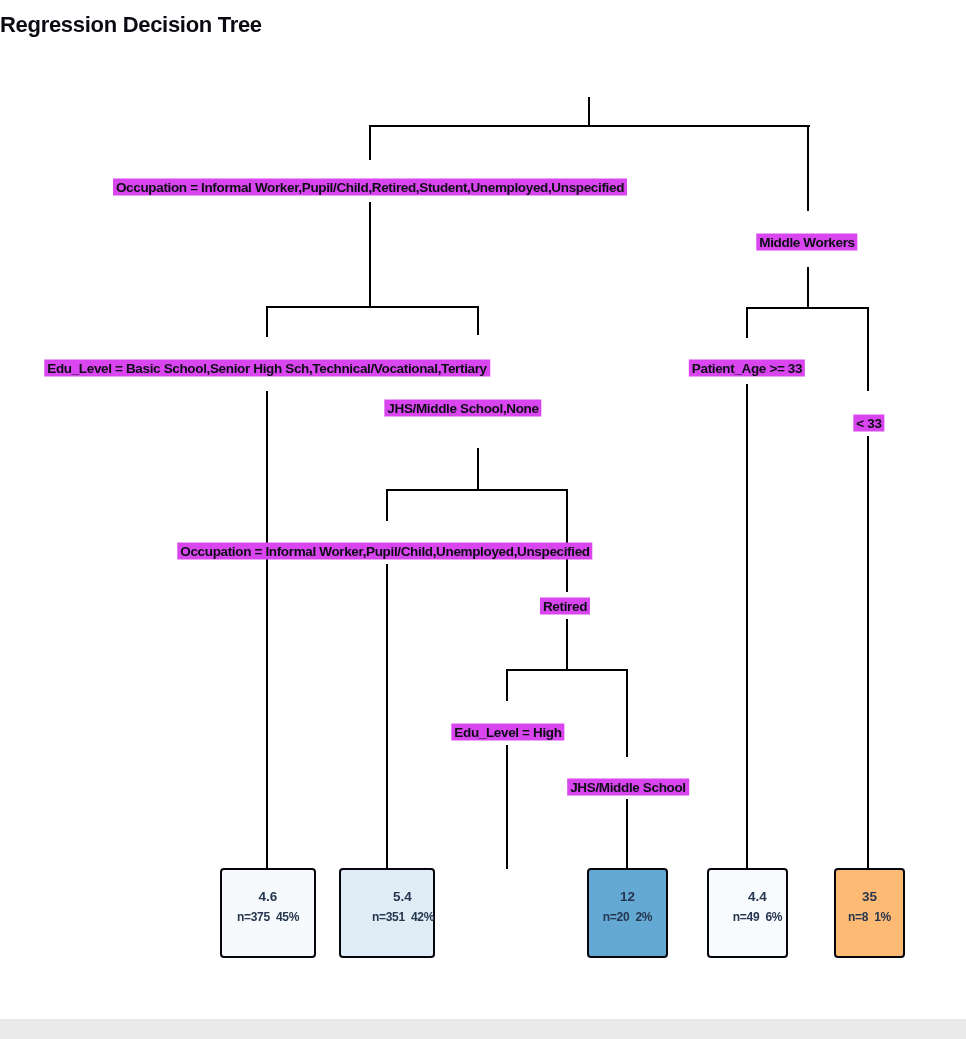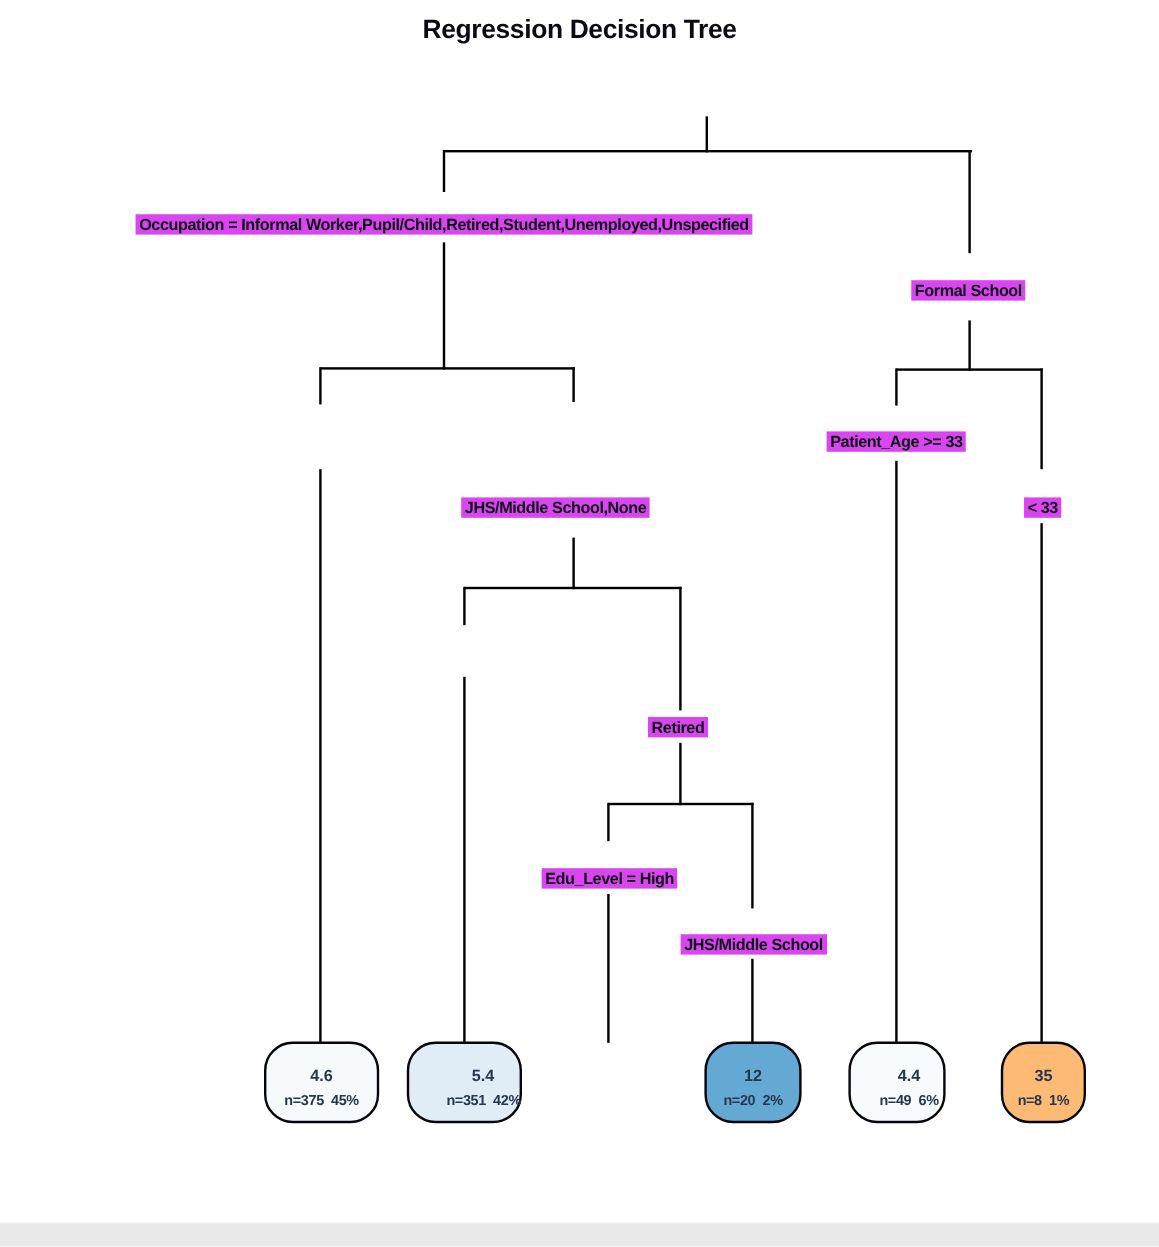--- a/index.html
+++ b/index.html
@@ -12,42 +12,42 @@
   html,body{margin:0;padding:0;background:#ffffff;}
   .canvas{
     position:relative;
     width:966px;height:1039px;
     background:#ffffff;
     font-family:"Liberation Sans", sans-serif;
     overflow:hidden;
   }
   .title{
     position:absolute;left:0;top:12px;width:966px;
-    text-align:center;
+    text-align:left;
     font-size:22px;font-weight:700;letter-spacing:-0.3px;
     color:#0a0a12;
   }
   .line{position:absolute;background:var(--line-color);}
   .v{width:2px;}
   .h{height:2px;}
   .lbl{
     position:absolute;
     transform:translate(-50%,-50%);
     font-size:13.5px;font-weight:700;letter-spacing:-0.35px;
     color:var(--label-color);
     white-space:nowrap;
     background:#d946ef;
     padding:1px 3px;
     line-height:15px;
   }
   .leaf{
     position:absolute;
-    top:868px;height:68px;
+    top:868px;height:90px;
     border:2px solid var(--leaf-border);
-    border-radius:24px;
+    border-radius:4px;
     box-sizing:border-box;
     text-align:center;
     padding-top:17px;
     color:var(--leaf-text);
   }
   .leaf-val{font-size:13.5px;font-weight:700;line-height:20px;}
   .leaf-stats{font-size:12px;font-weight:700;line-height:20px;white-space:pre;letter-spacing:-0.3px;}
   .band{position:absolute;left:0;top:1019px;width:966px;height:20px;background:var(--band-color);}
 </style>
 </head>
@@ -85,24 +85,26 @@
   <div class="line v" style="left:566px;top:489px;height:103px"></div>
   <div class="line v" style="left:566px;top:619px;height:52px"></div>
 
   <div class="line h" style="left:507px;top:669px;width:121px"></div>
   <div class="line v" style="left:506px;top:669px;height:32px"></div>
   <div class="line v" style="left:506px;top:745px;height:124px"></div>
   <div class="line v" style="left:626px;top:669px;height:88px"></div>
   <div class="line v" style="left:626px;top:799px;height:70px"></div>
 
   <div class="lbl" style="left:370px;top:187px">Occupation = Informal Worker,Pupil/Child,Retired,Student,Unemployed,Unspecified</div>
-  <div class="lbl" style="left:807px;top:242px">Formal School</div>
+  <div class="lbl" style="left:807px;top:242px">Middle Workers</div>
+  <div class="lbl" style="left:267px;top:368px">Edu_Level = Basic School,Senior High Sch,Technical/Vocational,Tertiary</div>
   <div class="lbl" style="left:747px;top:368px">Patient_Age &gt;= 33</div>
-  <div class="lbl" style="left:463px;top:423px">JHS/Middle School,None</div>
+  <div class="lbl" style="left:463px;top:408px">JHS/Middle School,None</div>
   <div class="lbl" style="left:869px;top:423px">&lt; 33</div>
+  <div class="lbl" style="left:385px;top:551px">Occupation = Informal Worker,Pupil/Child,Unemployed,Unspecified</div>
   <div class="lbl" style="left:565px;top:606px">Retired</div>
   <div class="lbl" style="left:508px;top:732px">Edu_Level = High</div>
   <div class="lbl" style="left:628px;top:787px">JHS/Middle School</div>
 
   <div class="leaf" style="left: 220px; width: 96px; background: rgb(247, 250, 253);">
     <div class="leaf-val">4.6</div>
     <div class="leaf-stats">n=375  45%</div>
   </div>
   <div class="leaf" style="left: 339px; width: 96px; background: rgb(224, 236, 246); padding-left: 31px;">
     <div class="leaf-val">5.4</div>

